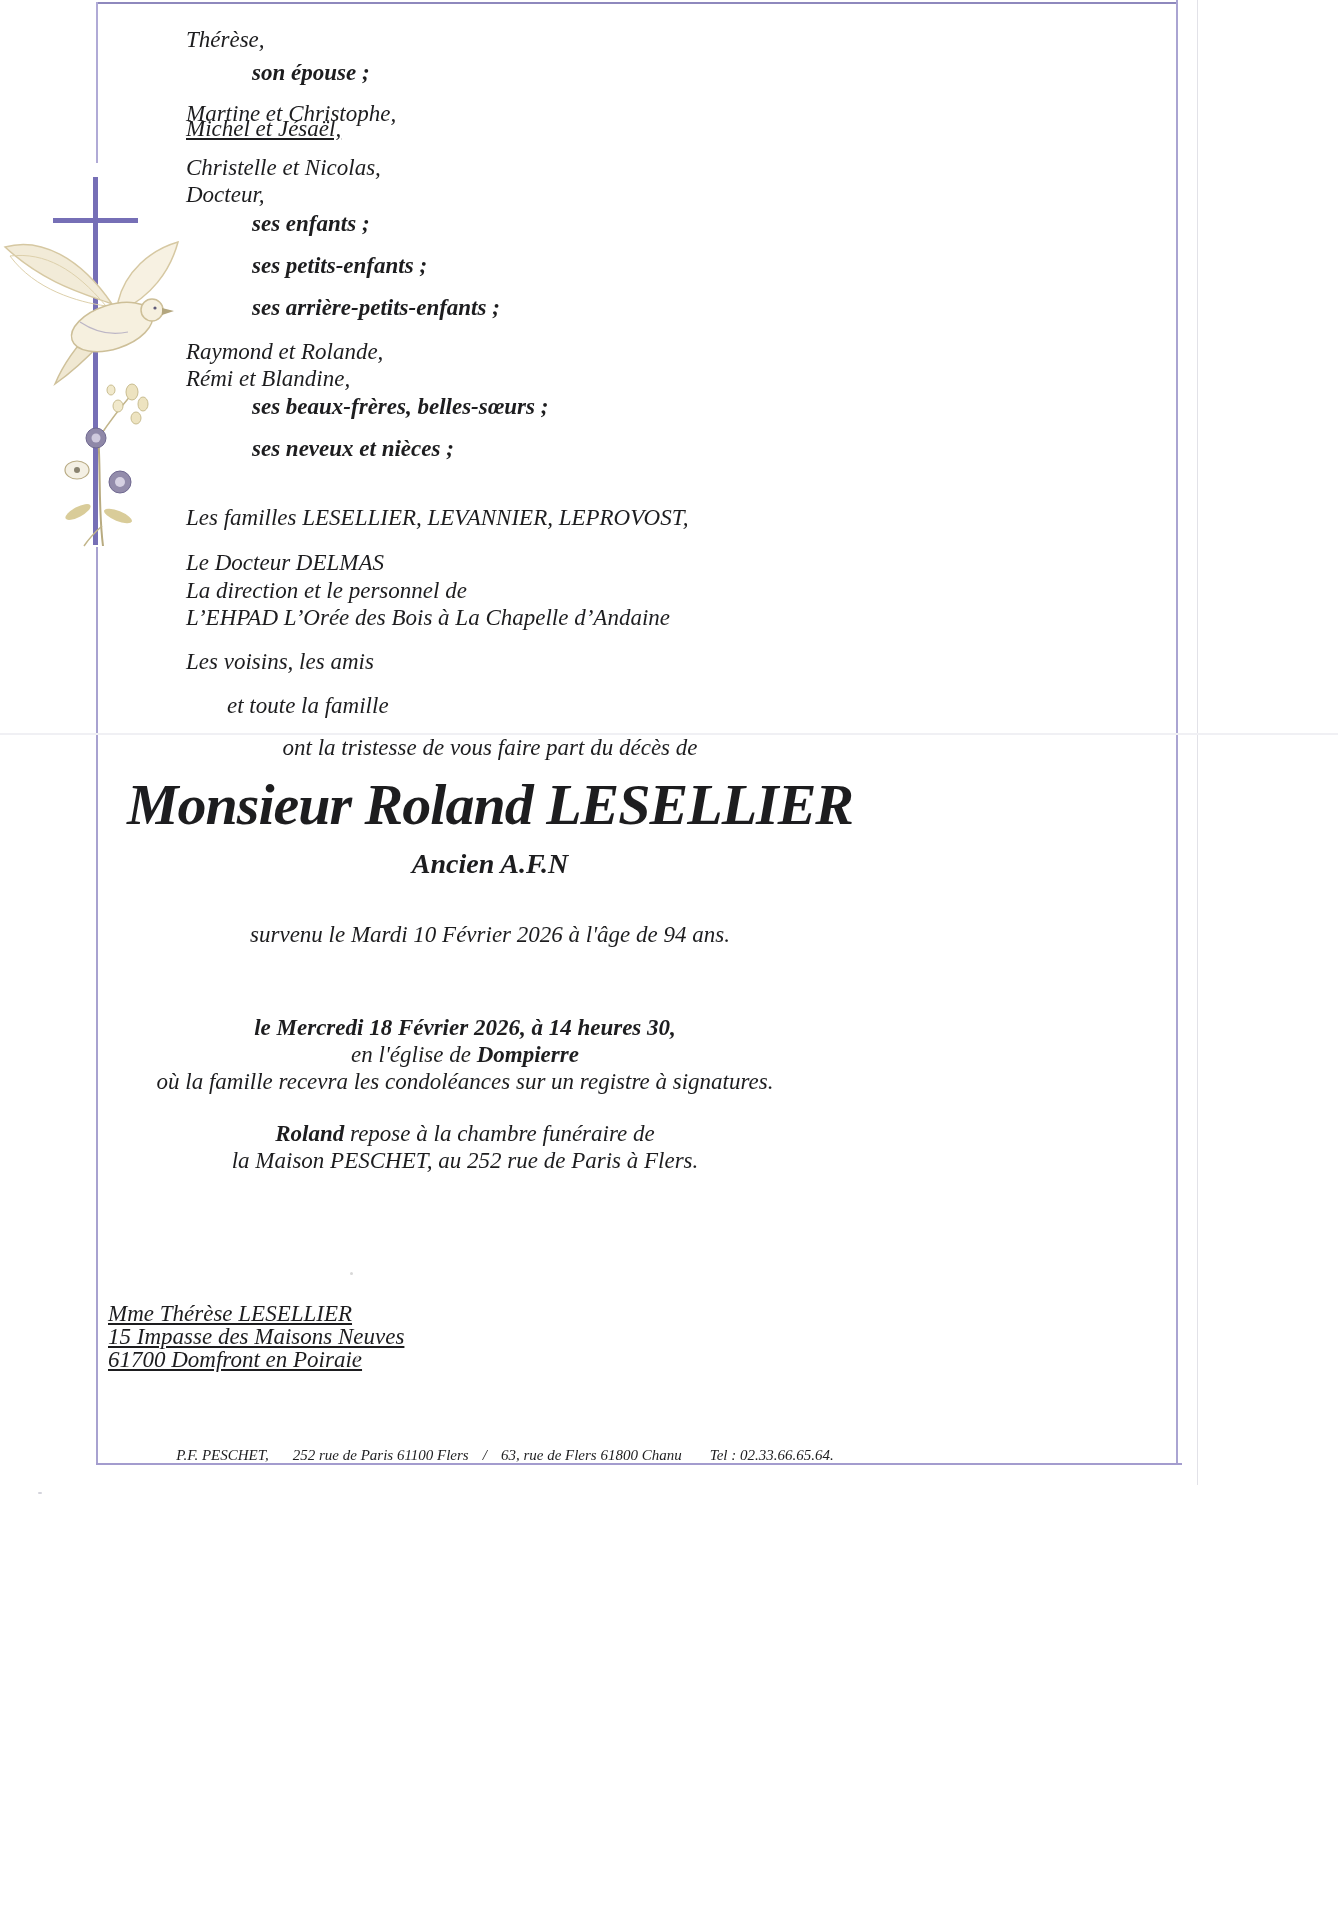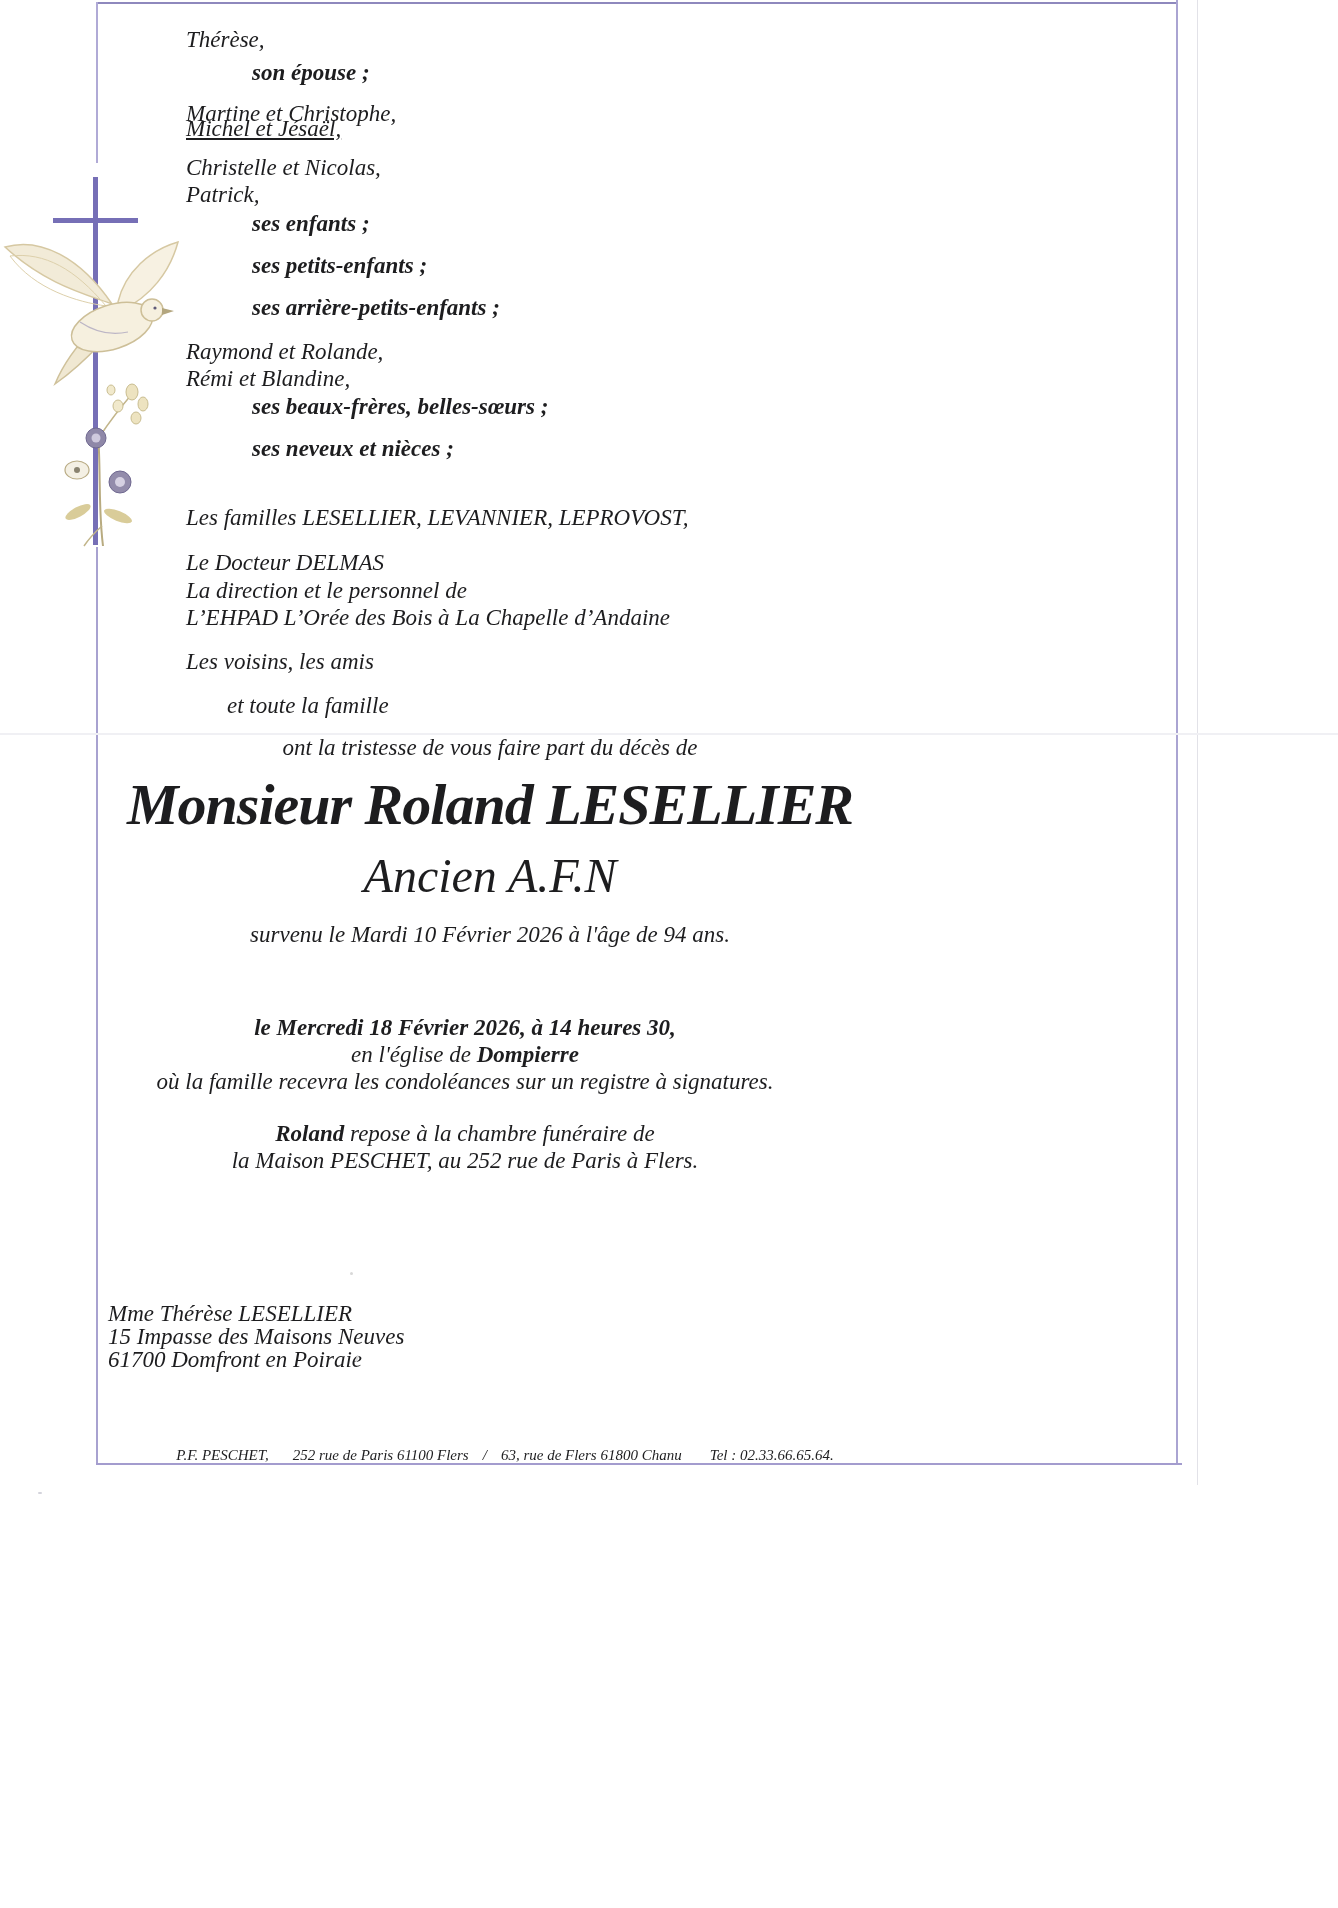--- a/index.html
+++ b/index.html
@@ -9,23 +9,23 @@
     background:#ffffff;
     overflow:hidden;
     font-family:"Liberation Serif", serif;
     color:#1d1d1f;
   }
   .t{position:absolute;font-style:italic;font-size:23px;line-height:1.15;white-space:nowrap;}
   .b{font-weight:bold;}
   .ctrA{left:70px;width:840px;text-align:center;}
   .ctrB{left:70px;width:790px;text-align:center;}
   .title{font-size:58px;font-weight:bold;letter-spacing:-1px;}
-  .subtitle{font-size:48px;font-weight:normal;}
+  .subtitle{font-size:28px;font-weight:bold;}
   .small{font-size:19px;}
-  .addr{font-size:23px;}
+  .addr{font-size:23px;text-decoration:underline;}
   .foot1{font-size:16px;font-weight:bold;}
   .foot2{font-size:15px;}
   .line{position:absolute;}
   .speck{position:absolute;border-radius:2px;}
   svg{position:absolute;display:block;}
 </style>
 </head>
 <body>
 
 <div class="page">
@@ -71,21 +71,21 @@
     <ellipse cx="70" cy="140" rx="15" ry="5" transform="rotate(22 70 140)" fill="#d9cc99"></ellipse>
     <path d="M54 150 C 45 158, 40 164, 36 170" fill="none" stroke="#c2b58a" stroke-width="1.5"></path>
   </svg>
 
   <div class="t" style="left:186px;top:27px;">Thérèse,</div>
   <div class="t b" style="left:252px;top:60px;">son épouse ;</div>
 
   <div class="t" style="left:186px;top:101px;">Martine et Christophe,</div>
   <div class="t" style="left:186px;top:116px;text-decoration:underline;">Michel et Jésaël,</div>
   <div class="t" style="left:186px;top:155px;">Christelle et Nicolas,</div>
-  <div class="t" style="left:186px;top:182px;">Patrick,</div>
+  <div class="t" style="left:186px;top:182px;">Docteur,</div>
   <div class="t b" style="left:252px;top:211px;">ses enfants ;</div>
 
   <div class="t b" style="left:252px;top:253px;">ses petits-enfants ;</div>
   <div class="t b" style="left:252px;top:295px;">ses arrière-petits-enfants ;</div>
 
   <div class="t" style="left:186px;top:339px;">Raymond et Rolande,</div>
   <div class="t" style="left:186px;top:366px;">Rémi et Blandine,</div>
   <div class="t b" style="left:252px;top:394px;">ses beaux-frères, belles-sœurs ;</div>
   <div class="t b" style="left:252px;top:436px;">ses neveux et nièces ;</div>
 

